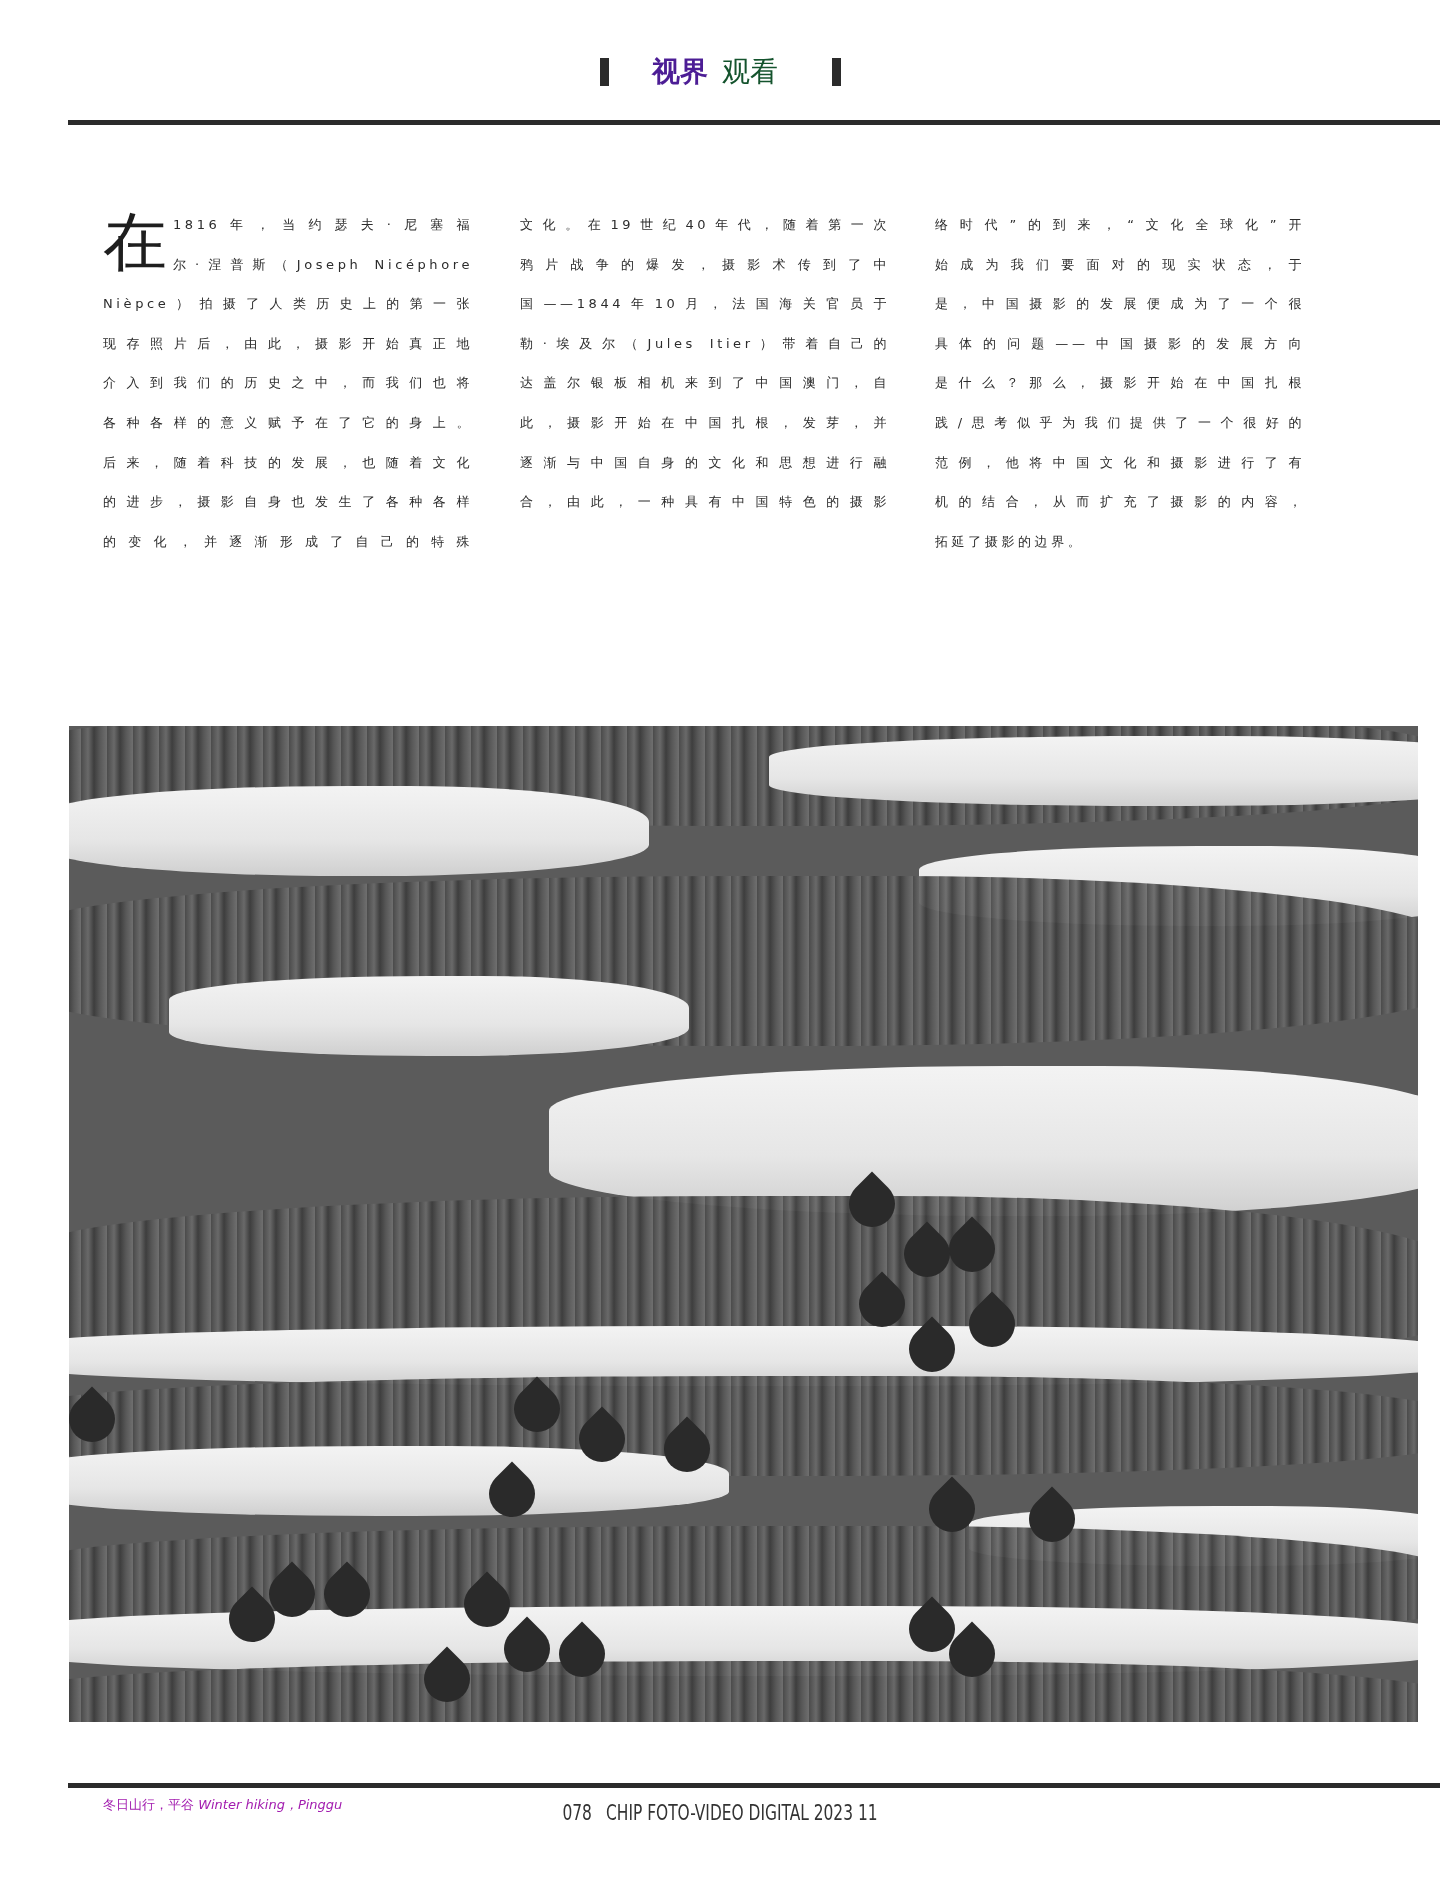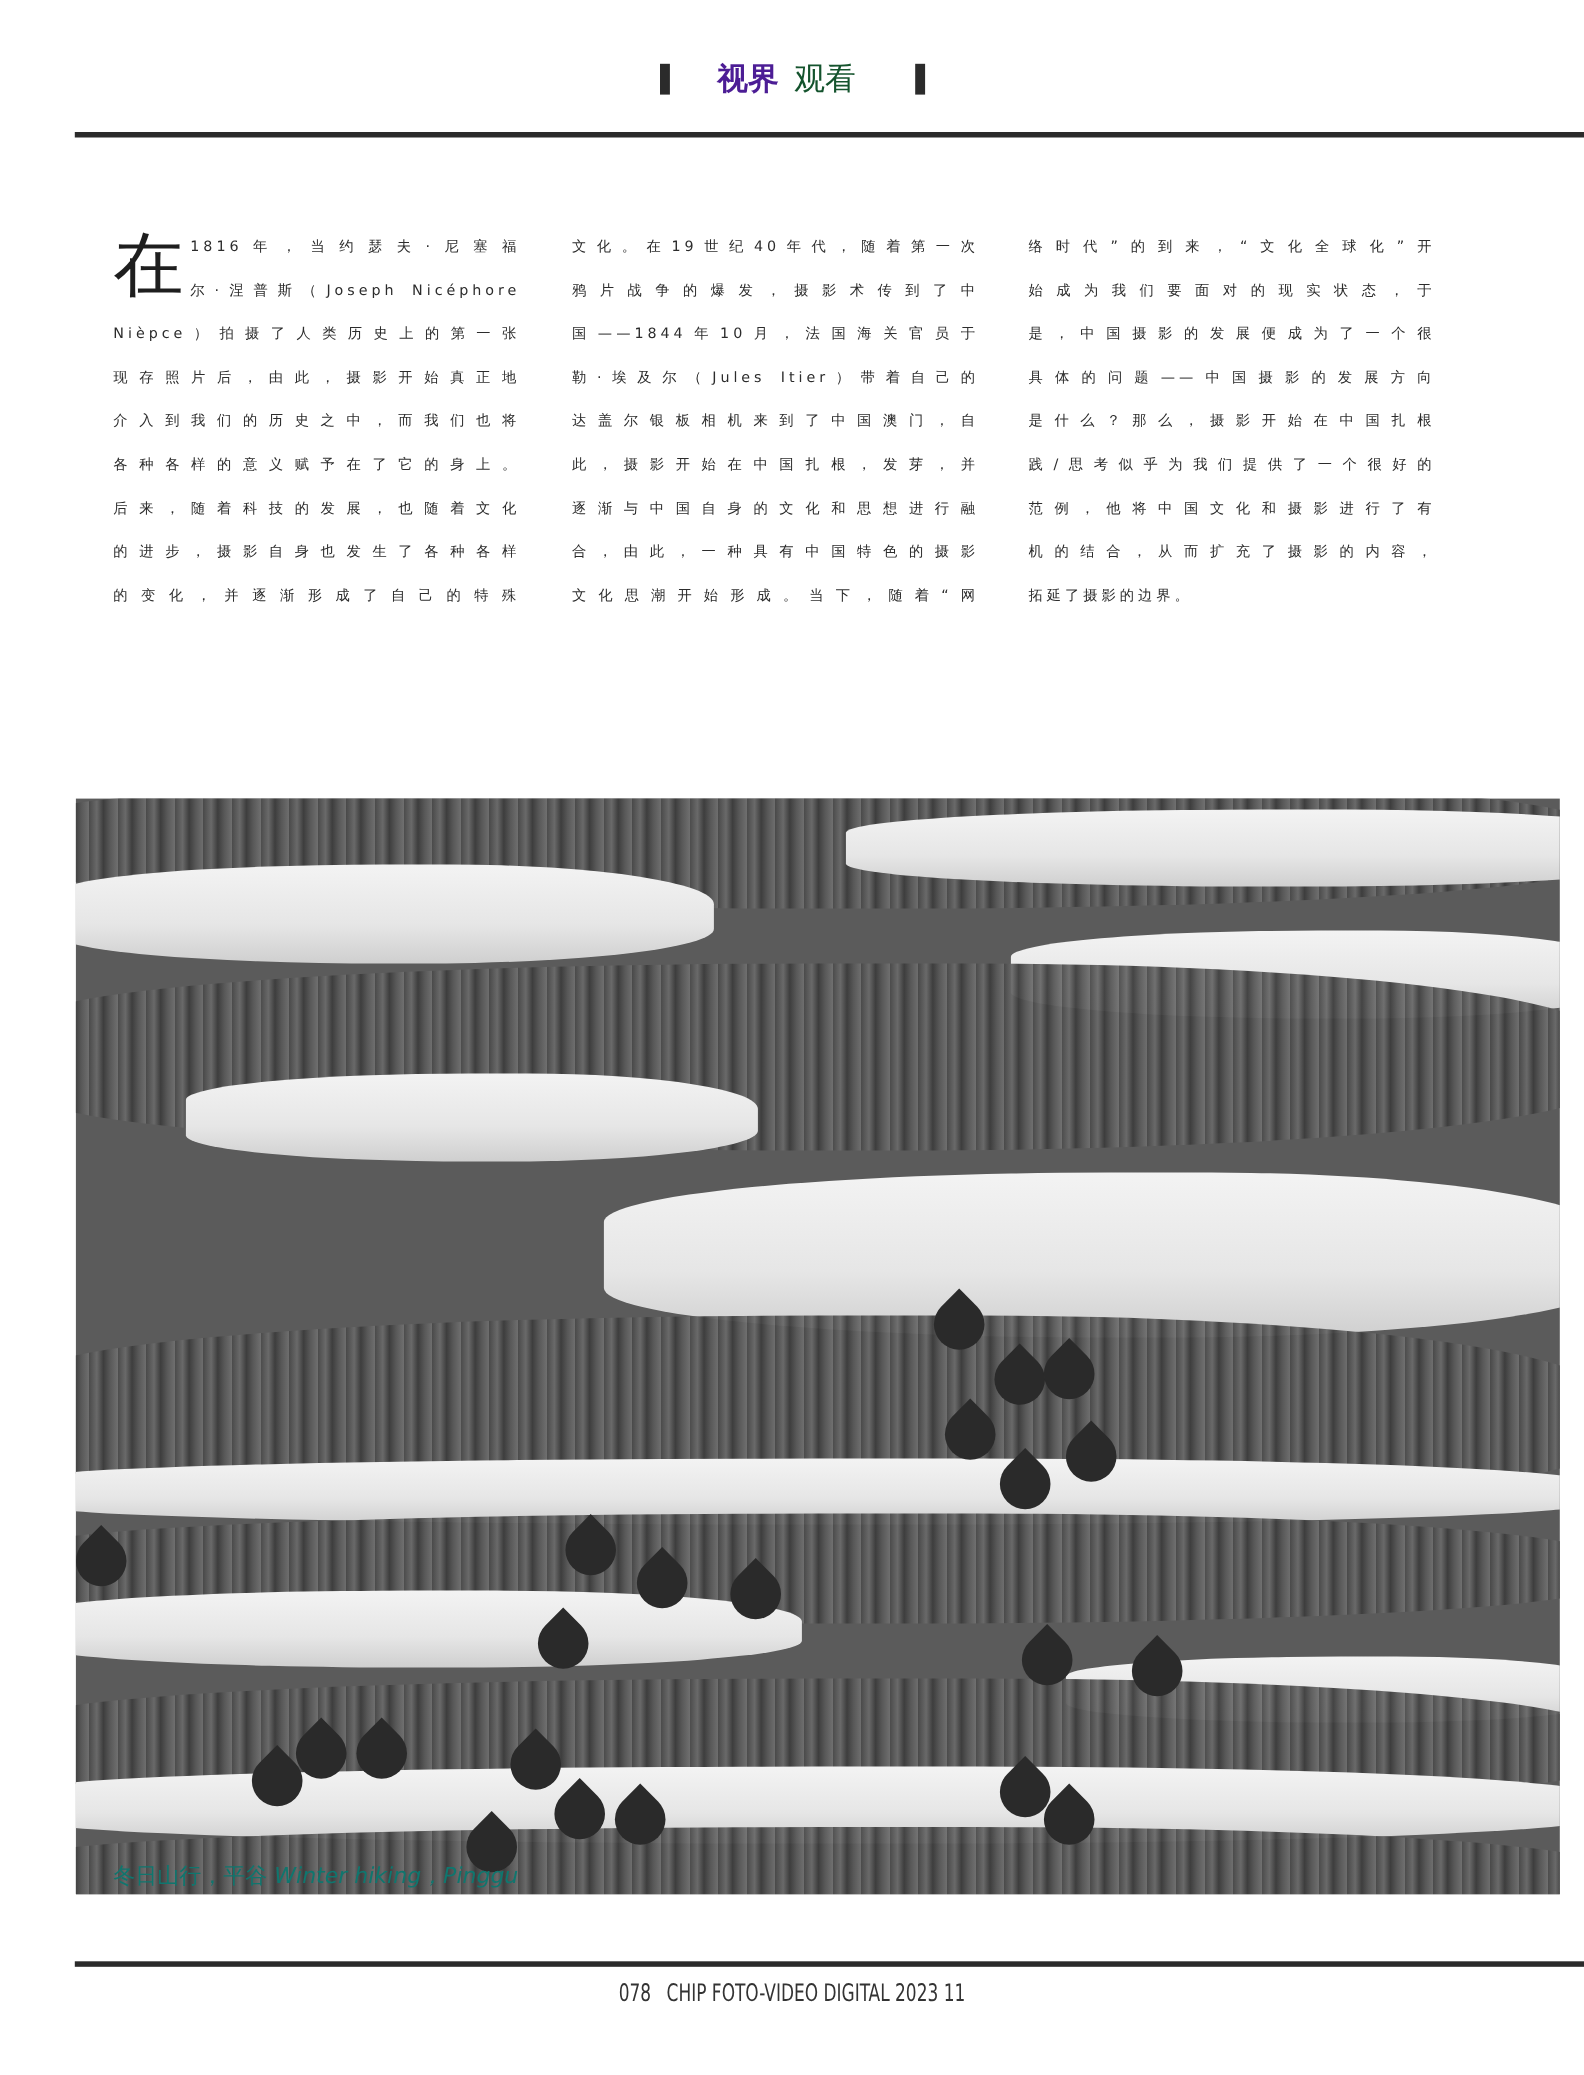--- a/index.html
+++ b/index.html
@@ -32,21 +32,21 @@
     
     .photo { position: absolute; left: 69px; top: 726px; width: 1349px; height: 996px; overflow: hidden;
              background: #5b5b5b; }
     .band { position: absolute; left: -40px; width: 1430px; border-radius: 50% 40% 45% 50% / 30% 40% 35% 30%; }
     .snow { background: linear-gradient(180deg, #f3f3f3 0%, #e6e6e6 60%, #cfcfcf 100%); }
     .rock { background: repeating-linear-gradient(90deg, #4a4a4a 0px, #6a6a6a 7px, #3c3c3c 13px, #585858 19px, #707070 26px); opacity: 0.95; }
     .leaf { position: absolute; width: 46px; height: 46px; background: #2a2a2a; transform: rotate(45deg);
             border-radius: 0 50% 50% 50%; }
 
     
-    .caption { position: absolute; left: 103px; top: 1692px; font-size: 20px; color: #0f766e; white-space: nowrap; }
+    .caption { position: absolute; left: 103px; top: 1796px; font-size: 13px; color: #a21caf; white-space: nowrap; }
     .caption .en { font-style: italic; }
     .bottom-rule { position: absolute; left: 68px; top: 1783px; width: 1372px; height: 5px; background: #2b2b2b; }
     .footer { position: absolute; left: 0; width: 1440px; top: 1800px; text-align: center; font-family: "DejaVu Sans Condensed", "Liberation Sans Narrow", "Liberation Sans", sans-serif;
               font-size: 22px; color: #333; letter-spacing: 0px; transform: scaleX(0.78); transform-origin: 720px 0; }
     .footer .pg { margin-right: 18px; }
   </style>
 </head>
 <body>
 
 <div class="header">
@@ -74,21 +74,20 @@
 
 <div class="col c2">
   <span class="line">文化。在19世纪40年代，随着第一次</span>
   <span class="line">鸦片战争的爆发，摄影术传到了中</span>
   <span class="line">国——1844年10月，法国海关官员于</span>
   <span class="line">勒·埃及尔（Jules Itier）带着自己的</span>
   <span class="line">达盖尔银板相机来到了中国澳门，自</span>
   <span class="line">此，摄影开始在中国扎根，发芽，并</span>
   <span class="line">逐渐与中国自身的文化和思想进行融</span>
   <span class="line">合，由此，一种具有中国特色的摄影</span>
-  <span class="line">文化思潮开始形成。当下，随着“网</span>
 </div>
 
 <div class="col c3">
   <span class="line">络时代”的到来，“文化全球化”开</span>
   <span class="line">始成为我们要面对的现实状态，于</span>
   <span class="line">是，中国摄影的发展便成为了一个很</span>
   <span class="line">具体的问题——中国摄影的发展方向</span>
   <span class="line">是什么？那么，摄影开始在中国扎根</span>
   <span class="line">践/思考似乎为我们提供了一个很好的</span>
   <span class="line">范例，他将中国文化和摄影进行了有</span>

